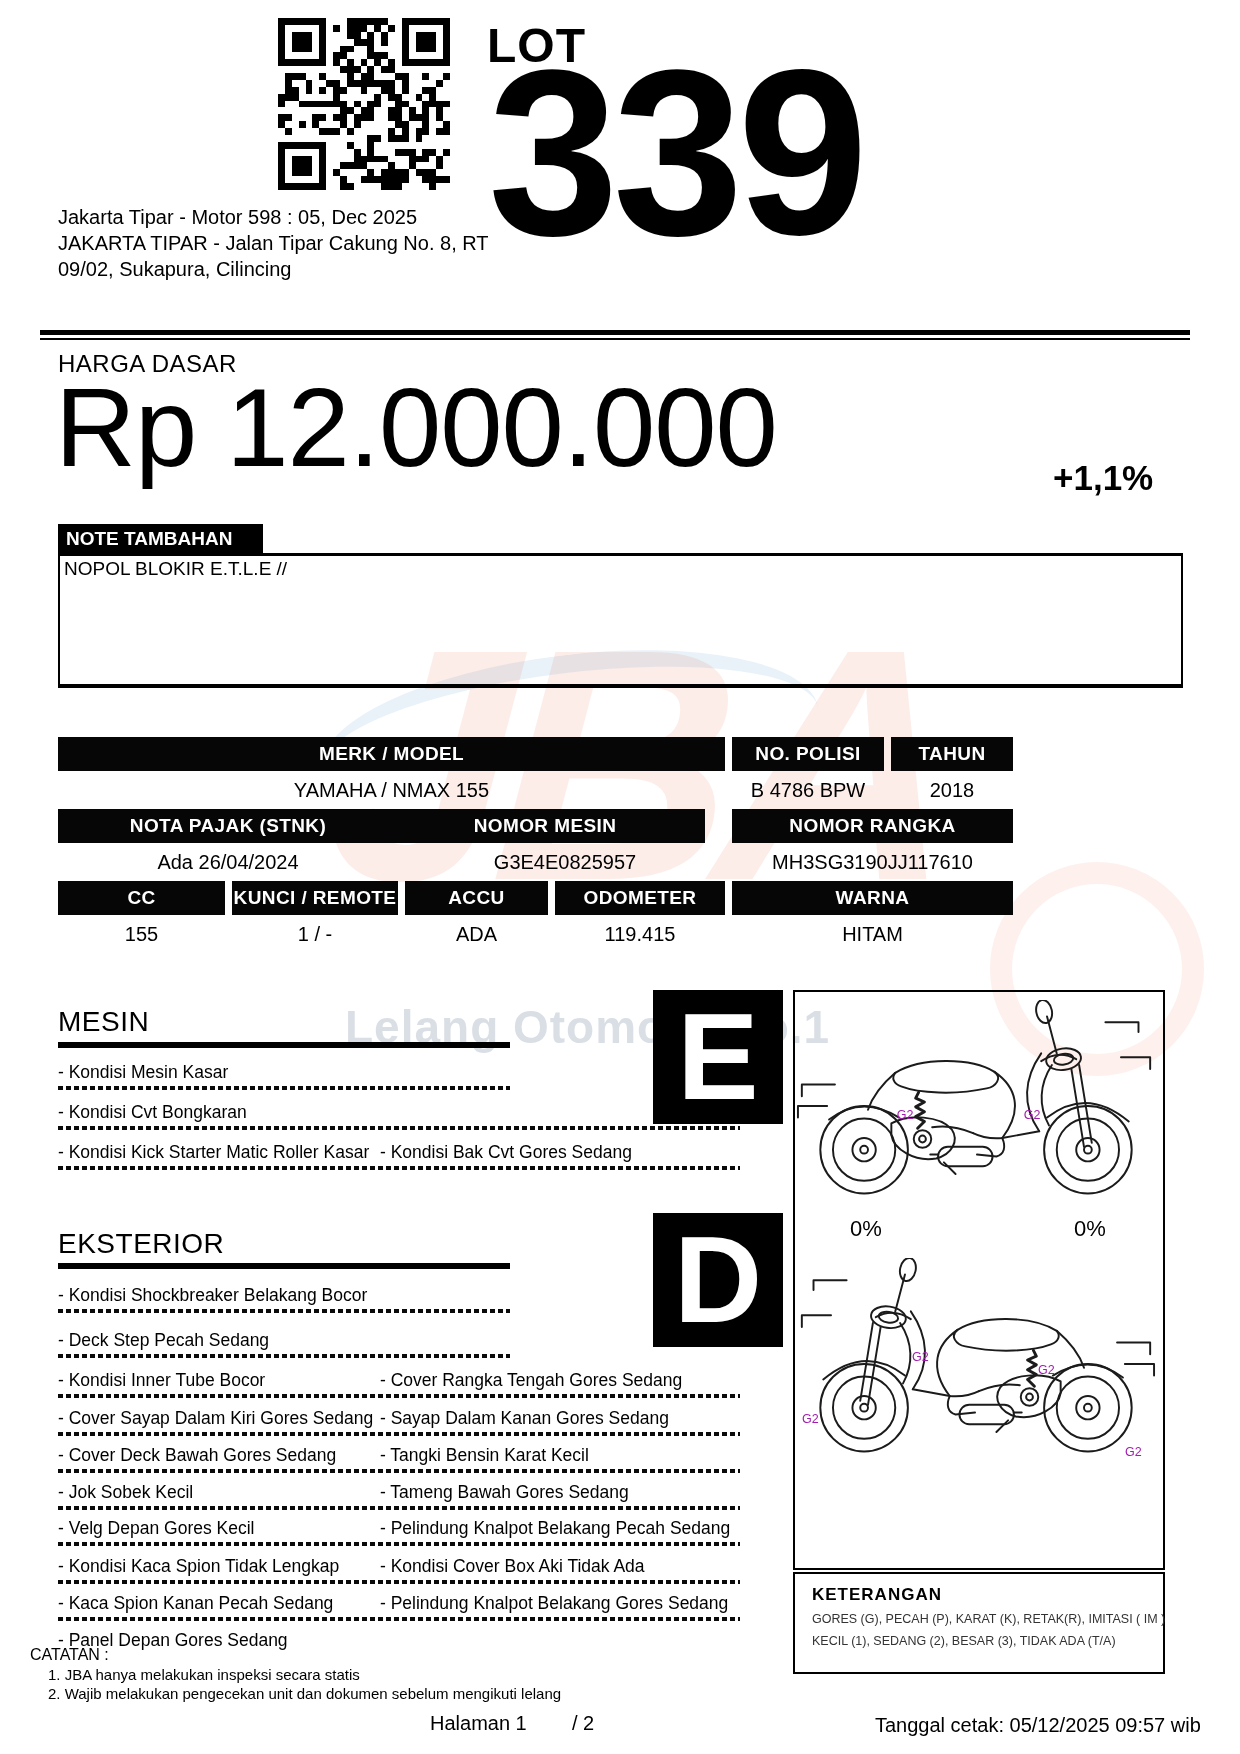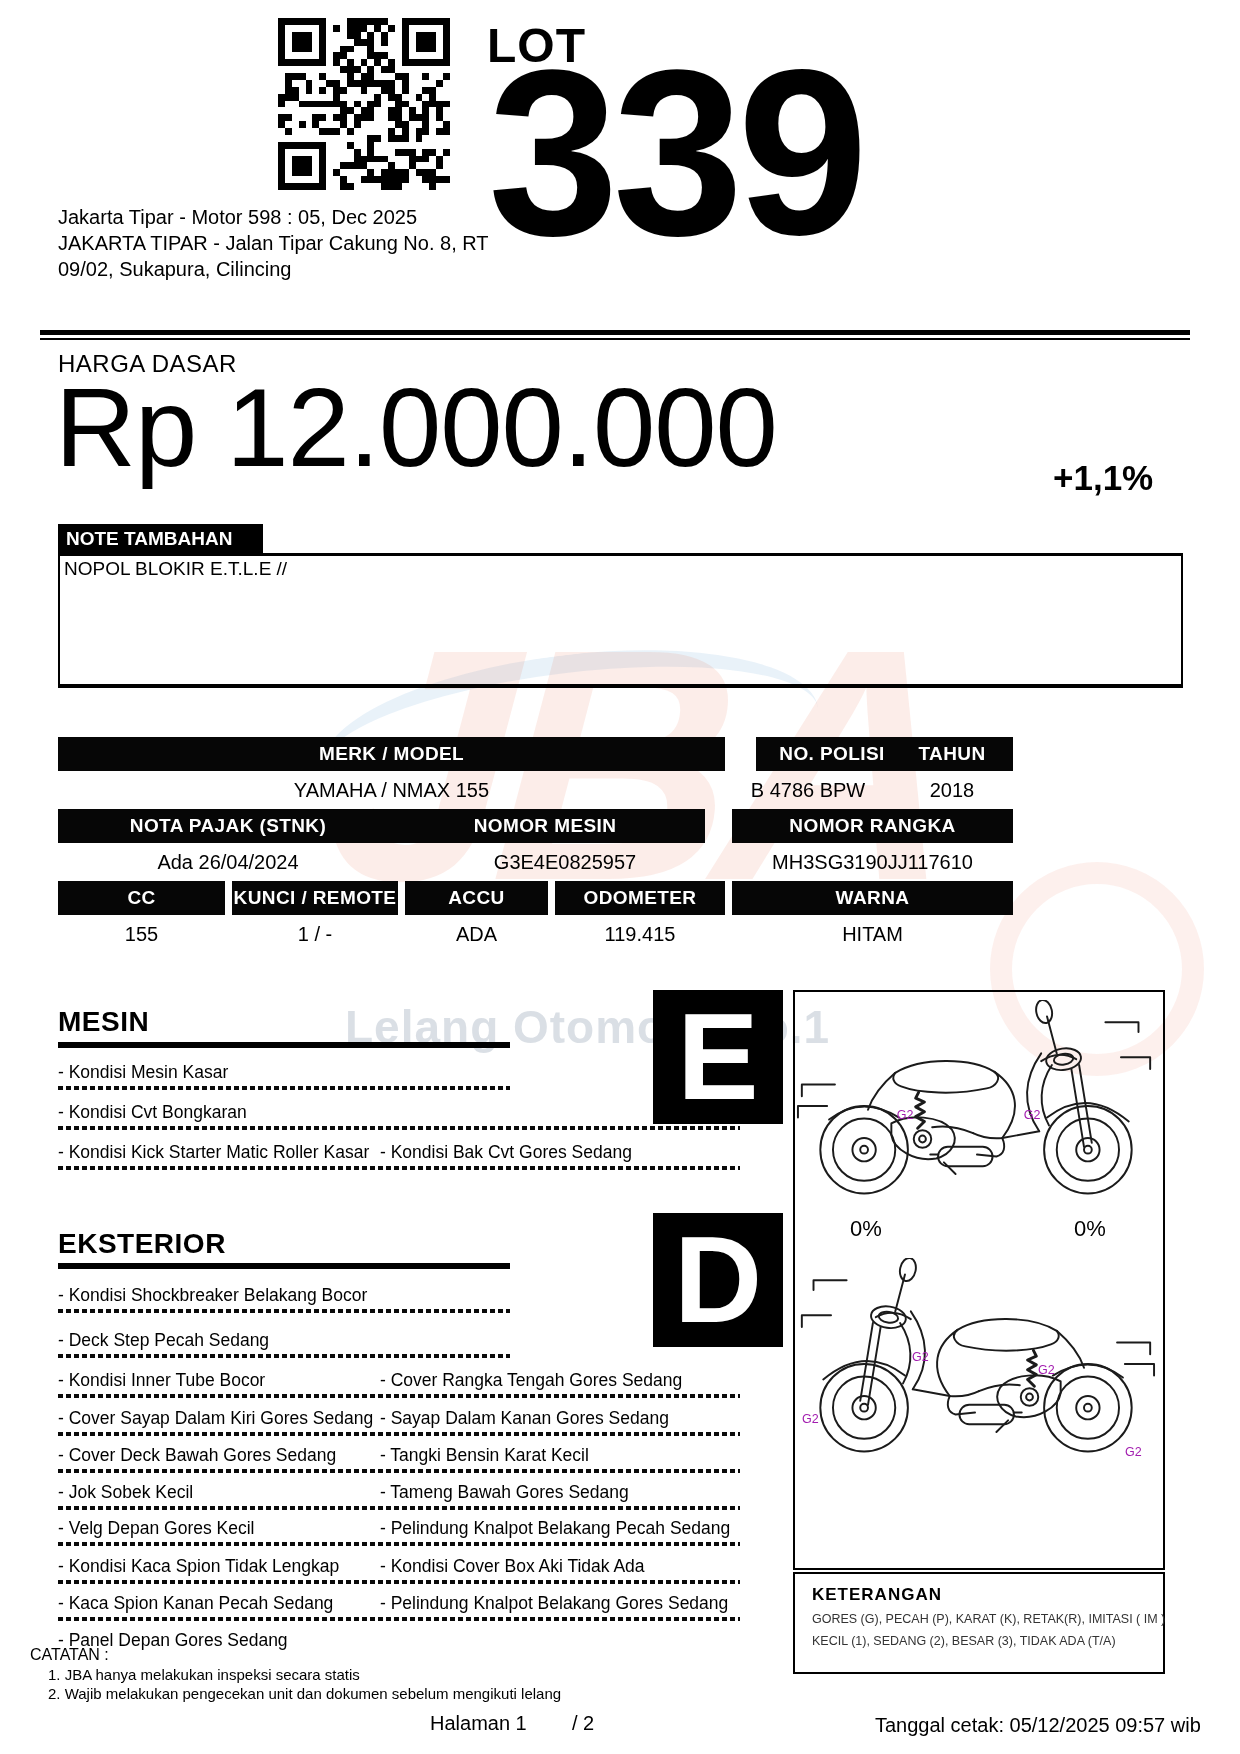--- a/index.html
+++ b/index.html
@@ -27,21 +27,21 @@
   .note-tab{left:58px;top:524px;width:205px;height:29px;background:#000;color:#fff;
             font-size:19px;font-weight:700;display:flex;align-items:center;padding-left:8px;box-sizing:border-box;}
   .note-box{left:58px;top:553px;width:1125px;height:135px;border:2px solid #000;border-top:3px solid #000;
             border-bottom:4px solid #000;box-sizing:border-box;}
   .note-text{left:64px;top:558px;font-size:19px;}
   
   .spec-h{position:absolute;background:#060606;color:#fff;font-weight:700;font-size:19px;height:34px;
           display:flex;align-items:center;justify-content:center;letter-spacing:0.4px;white-space:nowrap;}
   .spec-v{position:absolute;font-size:20px;height:38px;display:flex;align-items:center;justify-content:center;white-space:nowrap;}
   
-  .sec-title{font-size:28px;font-weight:700;letter-spacing:0.5px;line-height:1;}
+  .sec-title{font-size:28px;font-weight:400;letter-spacing:0.5px;line-height:1;}
   .sec-rule{height:6px;background:#000;}
   .cond{position:absolute;font-size:17.5px;white-space:nowrap;}
   .dots{position:absolute;height:4px;background:repeating-linear-gradient(90deg,#0a0a0a 0 5px,transparent 5px 8px);}
   .badge{position:absolute;left:653px;width:130px;height:134px;background:#000;color:#fff;
          display:flex;align-items:center;justify-content:center;font-size:122px;font-weight:700;line-height:1;}
   
   .panel{left:793px;top:990px;width:372px;height:580px;border:2px solid #000;box-sizing:border-box;}
   .ket-box{left:793px;top:1572px;width:372px;height:102px;border:2px solid #000;box-sizing:border-box;}
   .ket-title{left:812px;top:1585px;font-size:17px;font-weight:700;letter-spacing:1px;}
   .ket-line1{left:812px;top:1612px;font-size:12.5px;color:#333;}
@@ -388,21 +388,21 @@
   <div class="abs price">Rp 12.000.000</div>
   <div class="abs pchange">+1,1%</div>
 
   <div class="abs note-tab">NOTE TAMBAHAN</div>
   <div class="abs note-box"></div>
   <div class="abs note-text">NOPOL BLOKIR E.T.L.E //</div>
 
   <div id="spec-table">
       <div class="spec-h" style="left: 58px; top: 737px; width: 667px;">MERK / MODEL</div>
       <div class="spec-v" style="left: 58px; top: 771px; width: 667px;">YAMAHA / NMAX 155</div>
-      <div class="spec-h" style="left: 732px; top: 737px; width: 152px; margin-left: 24px;">NO. POLISI</div>
+      <div class="spec-h" style="left: 732px; top: 737px; width: 152px;">NO. POLISI</div>
       <div class="spec-v" style="left: 732px; top: 771px; width: 152px;">B 4786 BPW</div>
       <div class="spec-h" style="left: 891px; top: 737px; width: 122px;">TAHUN</div>
       <div class="spec-v" style="left: 891px; top: 771px; width: 122px;">2018</div>
       <div class="spec-h" style="left: 58px; top: 809px; width: 340px;">NOTA PAJAK (STNK)</div>
       <div class="spec-v" style="left: 58px; top: 843px; width: 340px;">Ada 26/04/2024</div>
       <div class="spec-h" style="left: 385px; top: 809px; width: 320px;">NOMOR MESIN</div>
       <div class="spec-v" style="left: 405px; top: 843px; width: 320px;">G3E4E0825957</div>
       <div class="spec-h" style="left: 732px; top: 809px; width: 281px;">NOMOR RANGKA</div>
       <div class="spec-v" style="left: 732px; top: 843px; width: 281px;">MH3SG3190JJ117610</div>
       <div class="spec-h" style="left: 58px; top: 881px; width: 167px;">CC</div>

